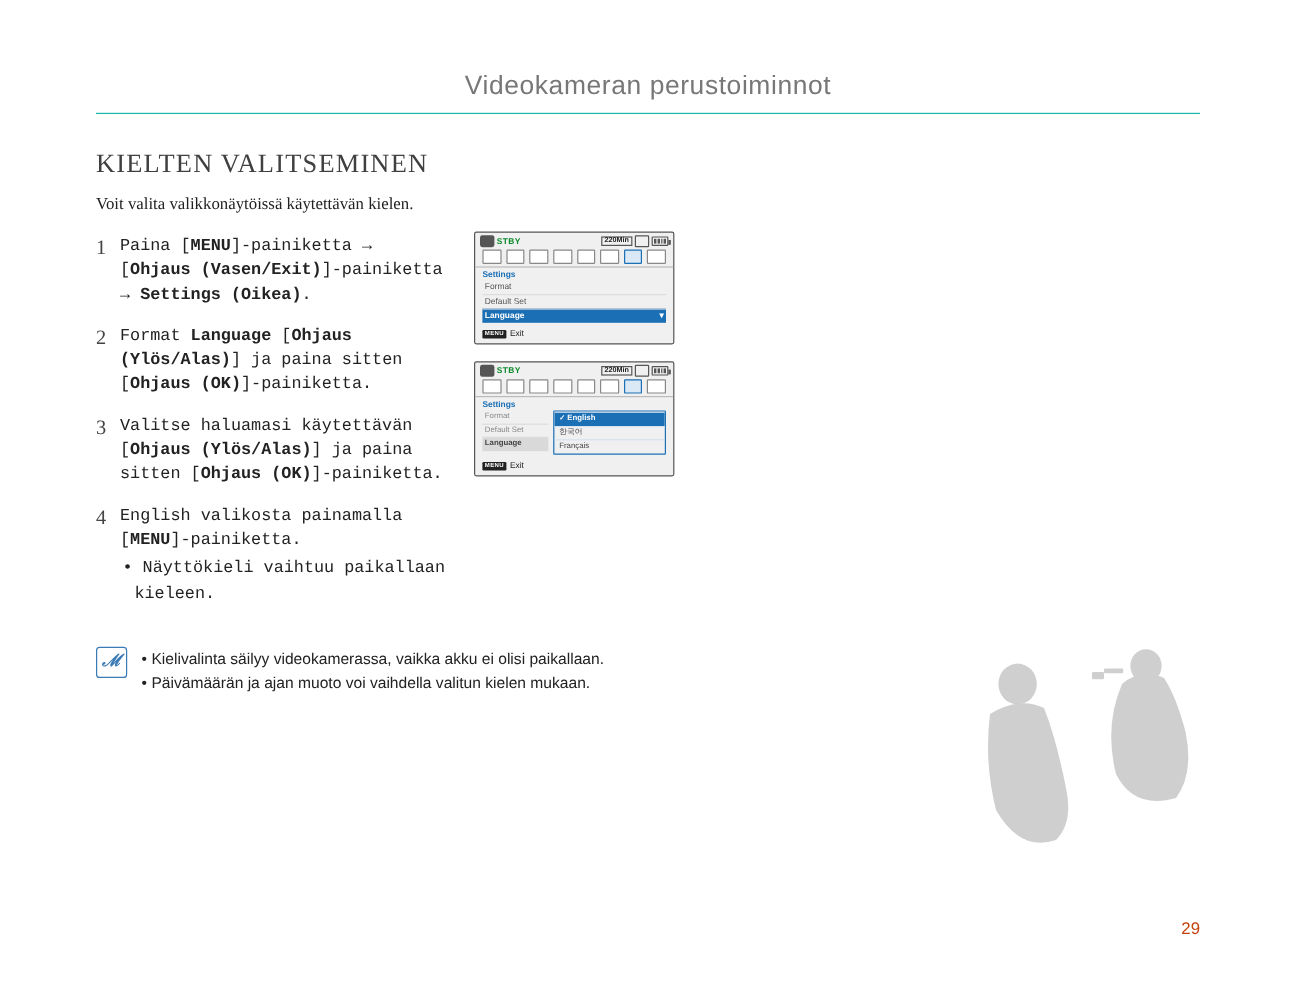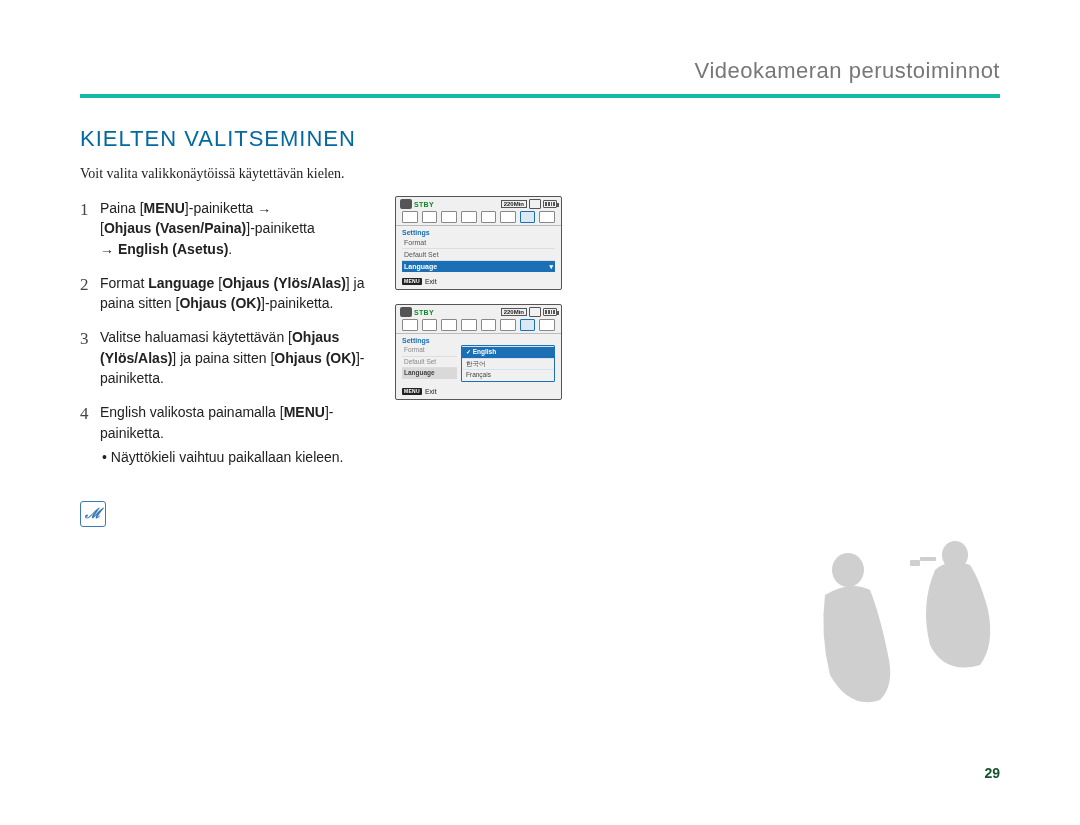--- a/index.html
+++ b/index.html
@@ -1,24 +1,24 @@
 <!DOCTYPE html>
 <html><head>
 <meta charset="utf-8">
 <style>
   html,body{margin:0;padding:0;background:#fff;font-family:Arial,Helvetica,sans-serif;color:#222;}
   .page{width:1080px;height:825px;position:relative;box-sizing:border-box;padding:50px 80px 40px 80px;}
-  .header{font-size:22px;color:#777;text-align:right;padding:8px 0 10px 0;border-bottom:4px solid #14b8a6;letter-spacing:.5px;}
-  .section-title{color:#0369a1;font-size:22px;letter-spacing:1px;margin:28px 0 14px 0;}
+  .header{font-size:22px;color:#777;text-align:center;padding:8px 0 10px 0;border-bottom:1px solid #14b8a6;letter-spacing:.5px;}
+  .section-title{color:#404040;font-size:22px;letter-spacing:1px;margin:28px 0 14px 0;font-family:Liberation Serif, serif;}
   .intro{font-size:14px;margin-bottom:10px;font-family:Liberation Serif, serif;}
   .body-row{display:flex;align-items:flex-start;}
   .steps{width:295px;font-size:14px;line-height:1.45;}
   .step{display:flex;margin:6px 0 14px 0;}
   .step-num{width:20px;flex:none;font-family:Georgia,"Times New Roman",serif;font-size:17px;color:#444;}
-  .step-body{flex:1;}
+  .step-body{flex:1;font-family:Liberation Mono, monospace;}
   .step-body .sub{margin:4px 0 0 0;padding-left:12px;text-indent:-10px;}
   .step-body .sub::before{content:"• ";}
   b{font-weight:700;}
   
   .notes-wrap{display:flex;margin-top:20px;}
   .note-icon{width:24px;height:24px;flex:none;border:1px solid #3a7ab5;border-radius:3px;color:#3a7ab5;display:flex;align-items:center;justify-content:center;font-family:Georgia,serif;font-style:italic;font-weight:700;font-size:14px;margin-right:10px;line-height:1;}
   .notes{font-size:13px;line-height:1.55;}
   .notes .li{padding-left:12px;text-indent:-10px;}
   .notes .li::before{content:"• ";}
   
@@ -49,41 +49,41 @@
   .left-menu{width:55px;}
   .left-menu .row{font-size:6.5px;padding:2px 2px;color:#888;}
   .left-menu .row.curr{background:#d9d9d9;color:#444;font-weight:700;}
   .sub-menu{flex:1;border:1px solid #1a6fb5;border-radius:1px;overflow:hidden;}
   .sub-menu .row{font-size:6.5px;padding:2px 4px;color:#444;border-top:1px solid #d5e3f1;}
   .sub-menu .row.sel{background:#1a6fb5;color:#fff;}
   .sub-menu .row.sel::before{content:"✓ ";font-size:6px;}
   
   .silhouette{position:absolute;right:70px;bottom:110px;width:240px;height:180px;}
   .silhouette svg{width:100%;height:100%;}
-  .page-num{position:absolute;right:80px;bottom:44px;font-size:14px;font-weight:700;color:#14532d;}
+  .page-num{position:absolute;right:80px;bottom:44px;font-size:14px;font-weight:400;color:#c2410c;}
 </style>
 </head>
 <body>
 
 <div class="page">
 
   <div class="header">Videokameran perustoiminnot</div>
 
   <div class="section-title">KIELTEN VALITSEMINEN</div>
   <div class="intro">Voit valita valikkonäytöissä käytettävän kielen.</div>
 
   <div class="body-row">
     <div class="steps">
 
       <div class="step">
         <div class="step-num">1</div>
         <div class="step-body">
           <span>Paina [</span><b>MENU</b><span>]-painiketta </span><span>→</span><br>
-          <span>[</span><b>Ohjaus (Vasen/Paina)</b><span>]-painiketta </span><br>
-          <span>→</span><b> English (Asetus)</b><span>.</span>
+          <span>[</span><b>Ohjaus (Vasen/Exit)</b><span>]-painiketta </span><br>
+          <span>→</span><b> Settings (Oikea)</b><span>.</span>
         </div>
       </div>
 
       <div class="step">
         <div class="step-num">2</div>
         <div class="step-body">
           <span>Format </span><b>Language</b><span> [</span><b>Ohjaus (Ylös/Alas)</b><span>] ja paina sitten [</span><b>Ohjaus (OK)</b><span>]-painiketta.</span>
         </div>
       </div>
 
@@ -182,20 +182,22 @@
           <span class="menu-chip">MENU</span>
           <span>Exit</span>
         </div>
       </div>
     </div>
   </div>
 
   <div class="notes-wrap">
     <div class="note-icon">ℳ</div>
     <div class="notes">
+      <div class="li">Kielivalinta säilyy videokamerassa, vaikka akku ei olisi paikallaan.</div>
+      <div class="li">Päivämäärän ja ajan muoto voi vaihdella valitun kielen mukaan.</div>
     </div>
   </div>
 
   <div class="silhouette">
     <svg viewBox="0 0 240 180">
       <g fill="#cfcfcf">
 
         <ellipse cx="78" cy="35" rx="16" ry="17"></ellipse>
         <path d="M55 60 Q50 100 60 140 Q80 175 110 165 Q125 150 118 120 Q110 80 100 55 Q80 45 55 60 Z"></path>
 

